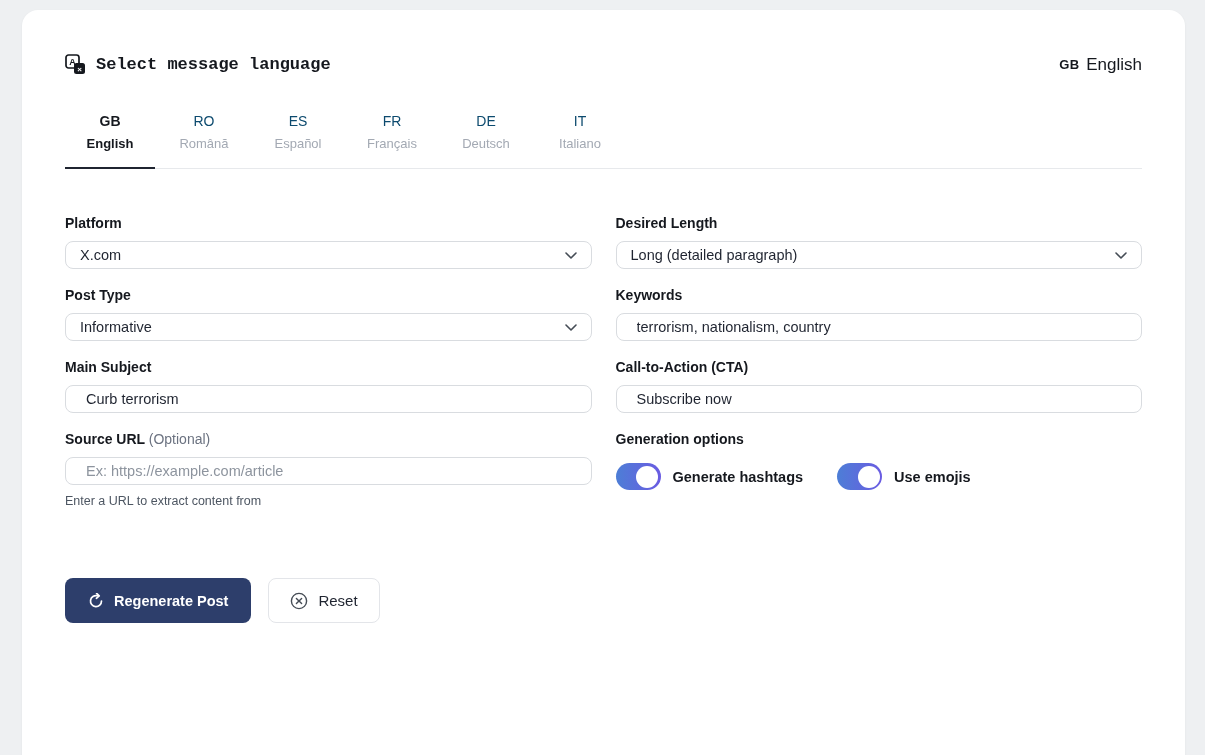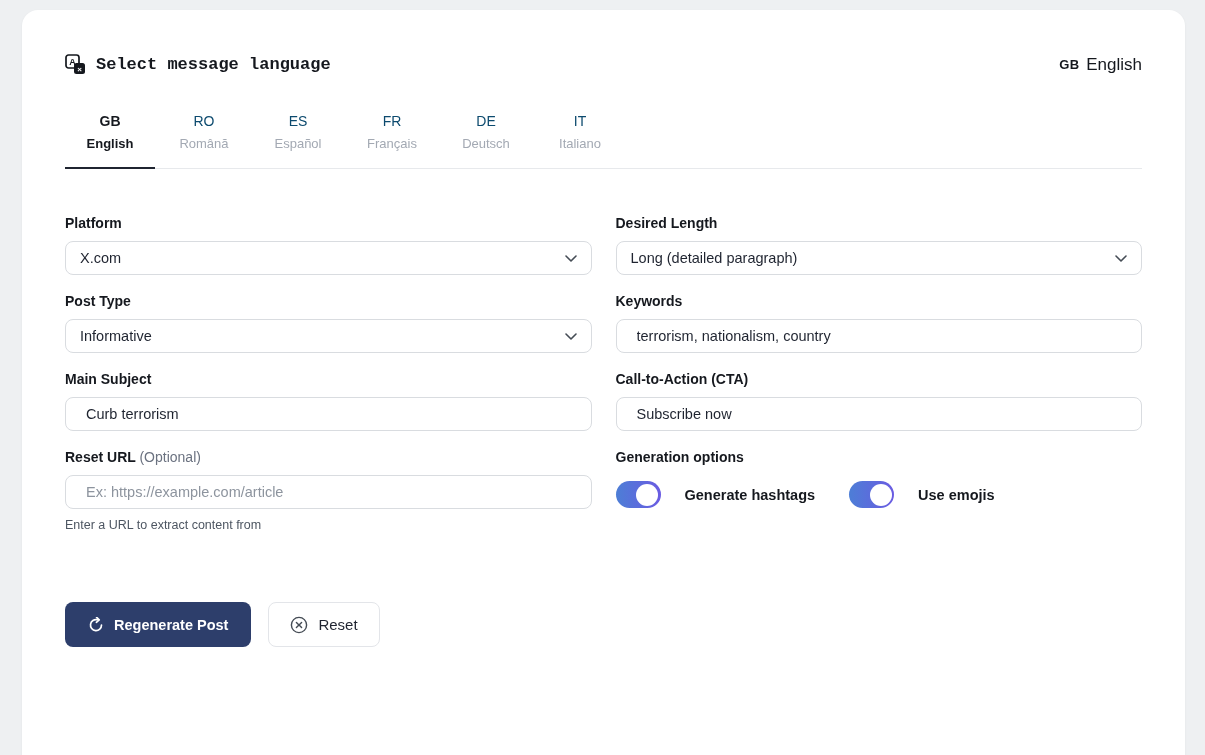--- a/index.html
+++ b/index.html
@@ -35,35 +35,35 @@
   .tab .name { font-size:13px; font-weight:400; color:#a3a9b3; margin-top:7px; }
   .tab.active { border-bottom:2px solid #1f2430; }
   .tab.active .code, .tab.active .name { color:#15181e; font-weight:700; }
   .tab.active .name { font-weight:600; }
   
   .form-grid { display:grid; grid-template-columns:1fr 1fr; column-gap:24px; margin-top:46px; }
   .field { margin-bottom:18px; }
   .field-label { font-size:14px; font-weight:700; color:#15181e; margin-bottom:10px; }
   .field-label .opt { font-weight:400; color:#6b7280; }
   .control {
-    height:34px; width:100%; border:1px solid #d9dce0; border-radius:8px;
+    height:28px; width:100%; border:1px solid #d9dce0; border-radius:8px;
     background:#fff; display:flex; align-items:center; padding:0 14px;
     font-size:14.5px; color:#1f2430;
   }
   .select-box { justify-content:space-between; cursor:pointer; }
   .chev { display:flex; align-items:center; }
   input.control {
     font-family:"Liberation Sans","DejaVu Sans",sans-serif;
     outline:none; display:block; line-height:32px;padding-left:20px;
   }
   input.control::placeholder { color:#8d949e; opacity:1; }
   .helper { font-size:12.5px; color:#4d5662; margin-top:9px; }
   
   .toggles { display:flex; align-items:center; gap:34px; margin-top:16px; }
-  .toggle-group { display:flex; align-items:center; gap:24px; }
+  .toggle-group { display:flex; align-items:center; gap:12px; }
   .switch {
     width:45px; height:27px; border-radius:14px; position:relative; cursor:pointer;
     background:linear-gradient(90deg,#4d7ed6,#6a5be2);
     flex:0 0 auto;
   }
   .switch .knob {
     position:absolute; top:2.5px; right:2.5px; width:22px; height:22px;
     border-radius:50%; background:#ffffff;
   }
   .toggle-label { font-size:14.5px; font-weight:600; color:#15181e; }
@@ -160,21 +160,21 @@
       </div>
 
       <div class="field">
         <div class="field-label">Main Subject</div>
         <input class="control" type="text" value="Curb terrorism" style="">
       </div>
 
 
       <div class="field">
         <div class="field-label">
-          <span>Reset URL</span>
+          <span>Source URL</span>
           <span class="opt">(Optional)</span>
         </div>
         <input class="control" type="text" placeholder="Ex: https://example.com/article" style="">
         <div class="helper">Enter a URL to extract content from</div>
       </div>
 
     </div>
 
     <div>
 

